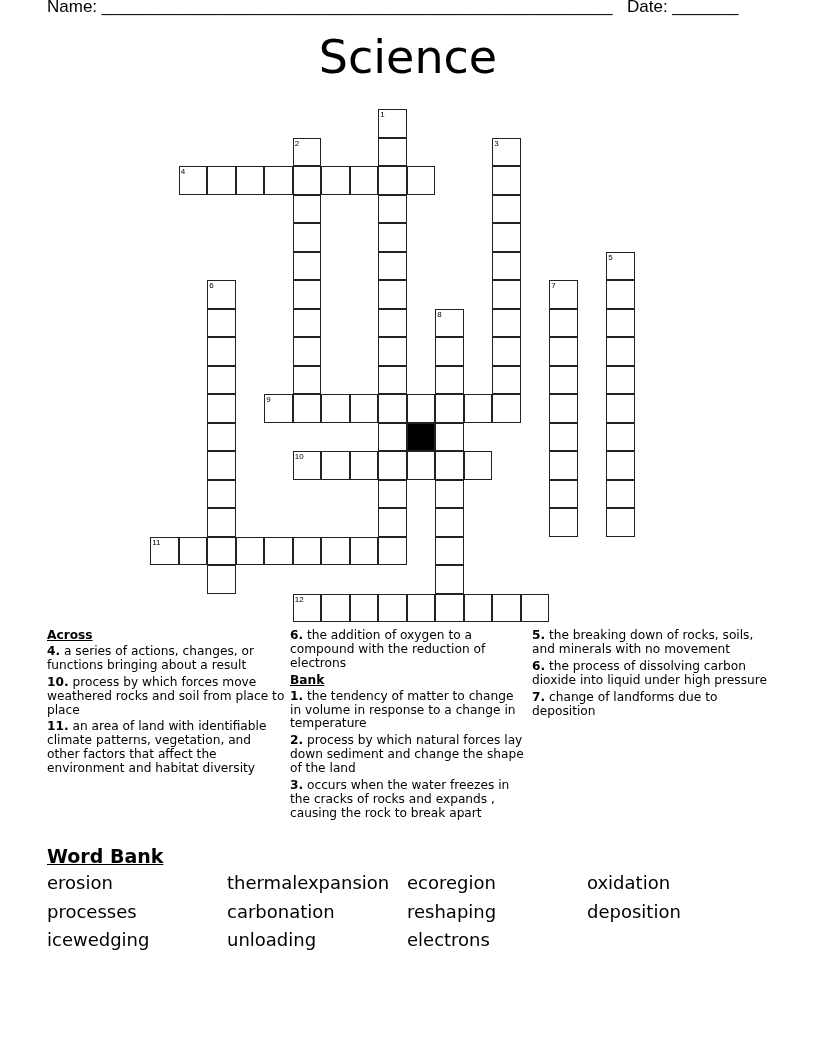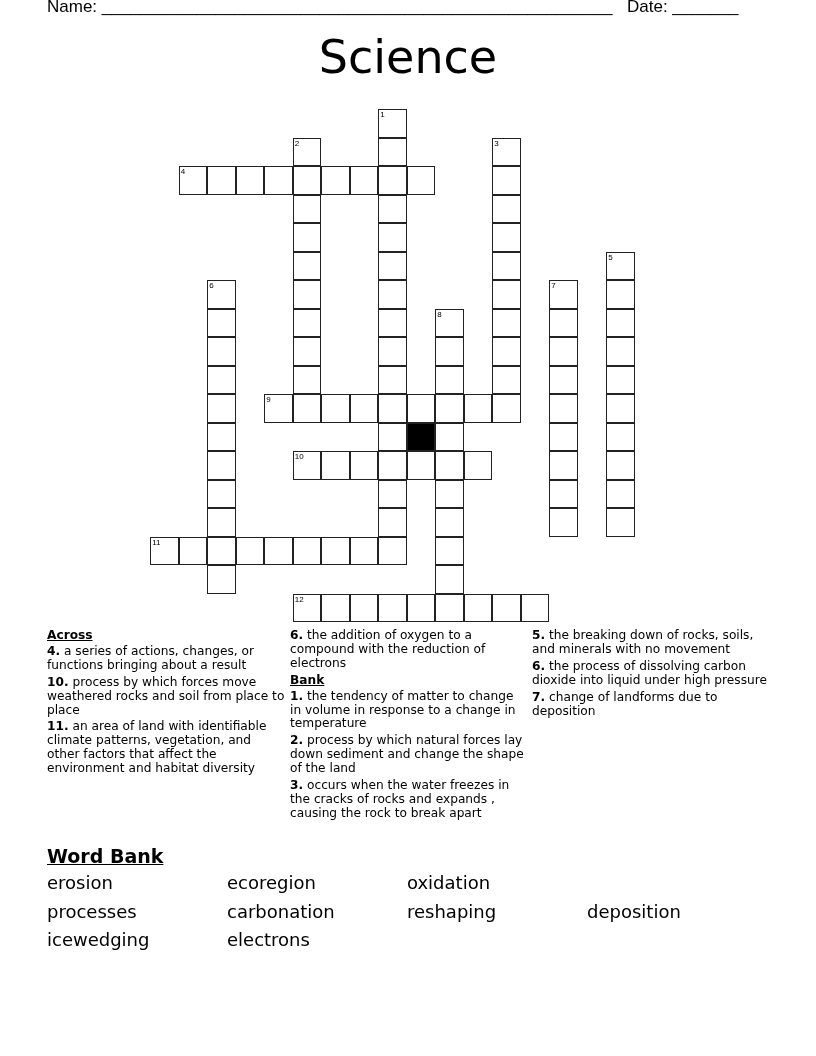--- a/index.html
+++ b/index.html
@@ -191,26 +191,28 @@
 <div class="clues col3">
   <div class="clue"><b>5.</b><span> the breaking down of rocks, soils, and minerals with no movement</span></div>
   <div class="clue"><b>6.</b><span> the process of dissolving carbon dioxide into liquid under high pressure</span></div>
   <div class="clue"><b>7.</b><span> change of landforms due to deposition</span></div>
 </div>
 
 <div class="wb-title">Word Bank</div>
 <div class="wb">
   <div class="wb-row">
     <div class="wb-item">erosion</div>
+    <div class="wb-item">thermalexpansion</div>
     <div class="wb-item">ecoregion</div>
     <div class="wb-item">oxidation</div>
   </div>
   <div class="wb-row">
     <div class="wb-item">processes</div>
     <div class="wb-item">carbonation</div>
     <div class="wb-item">reshaping</div>
     <div class="wb-item">deposition</div>
   </div>
   <div class="wb-row">
     <div class="wb-item">icewedging</div>
+    <div class="wb-item">unloading</div>
     <div class="wb-item">electrons</div>
   </div>
 </div>
 
 </body></html>

